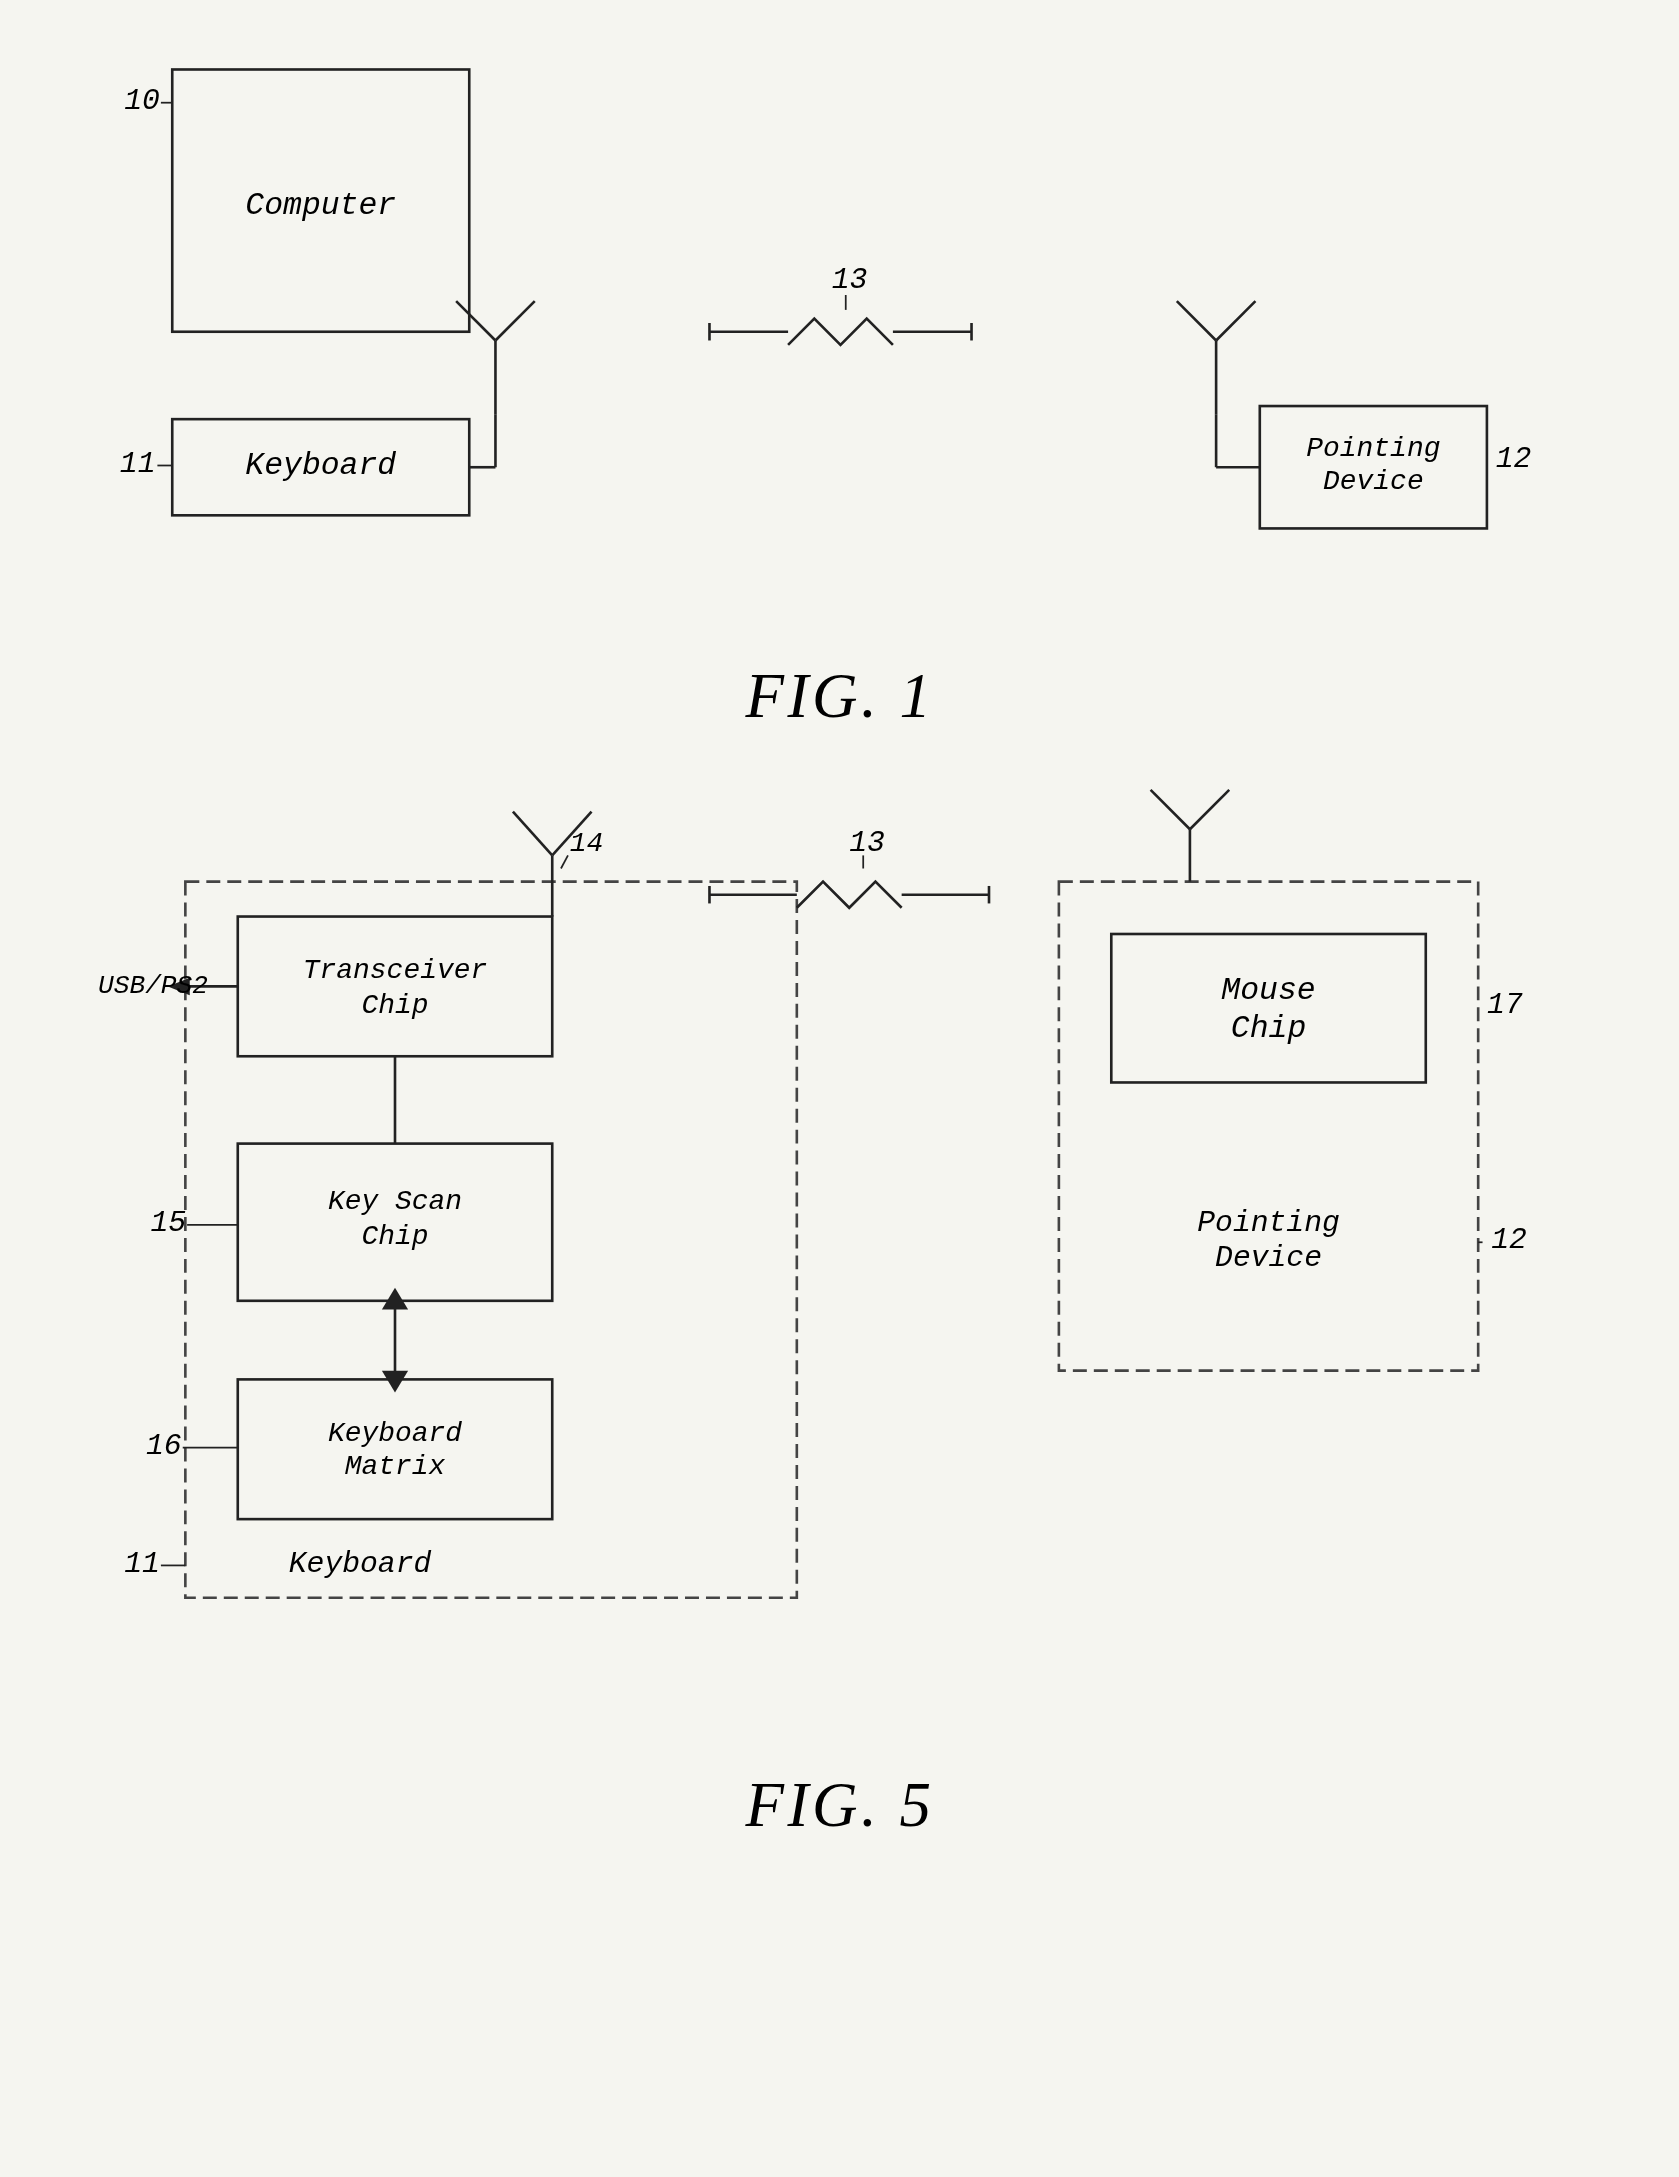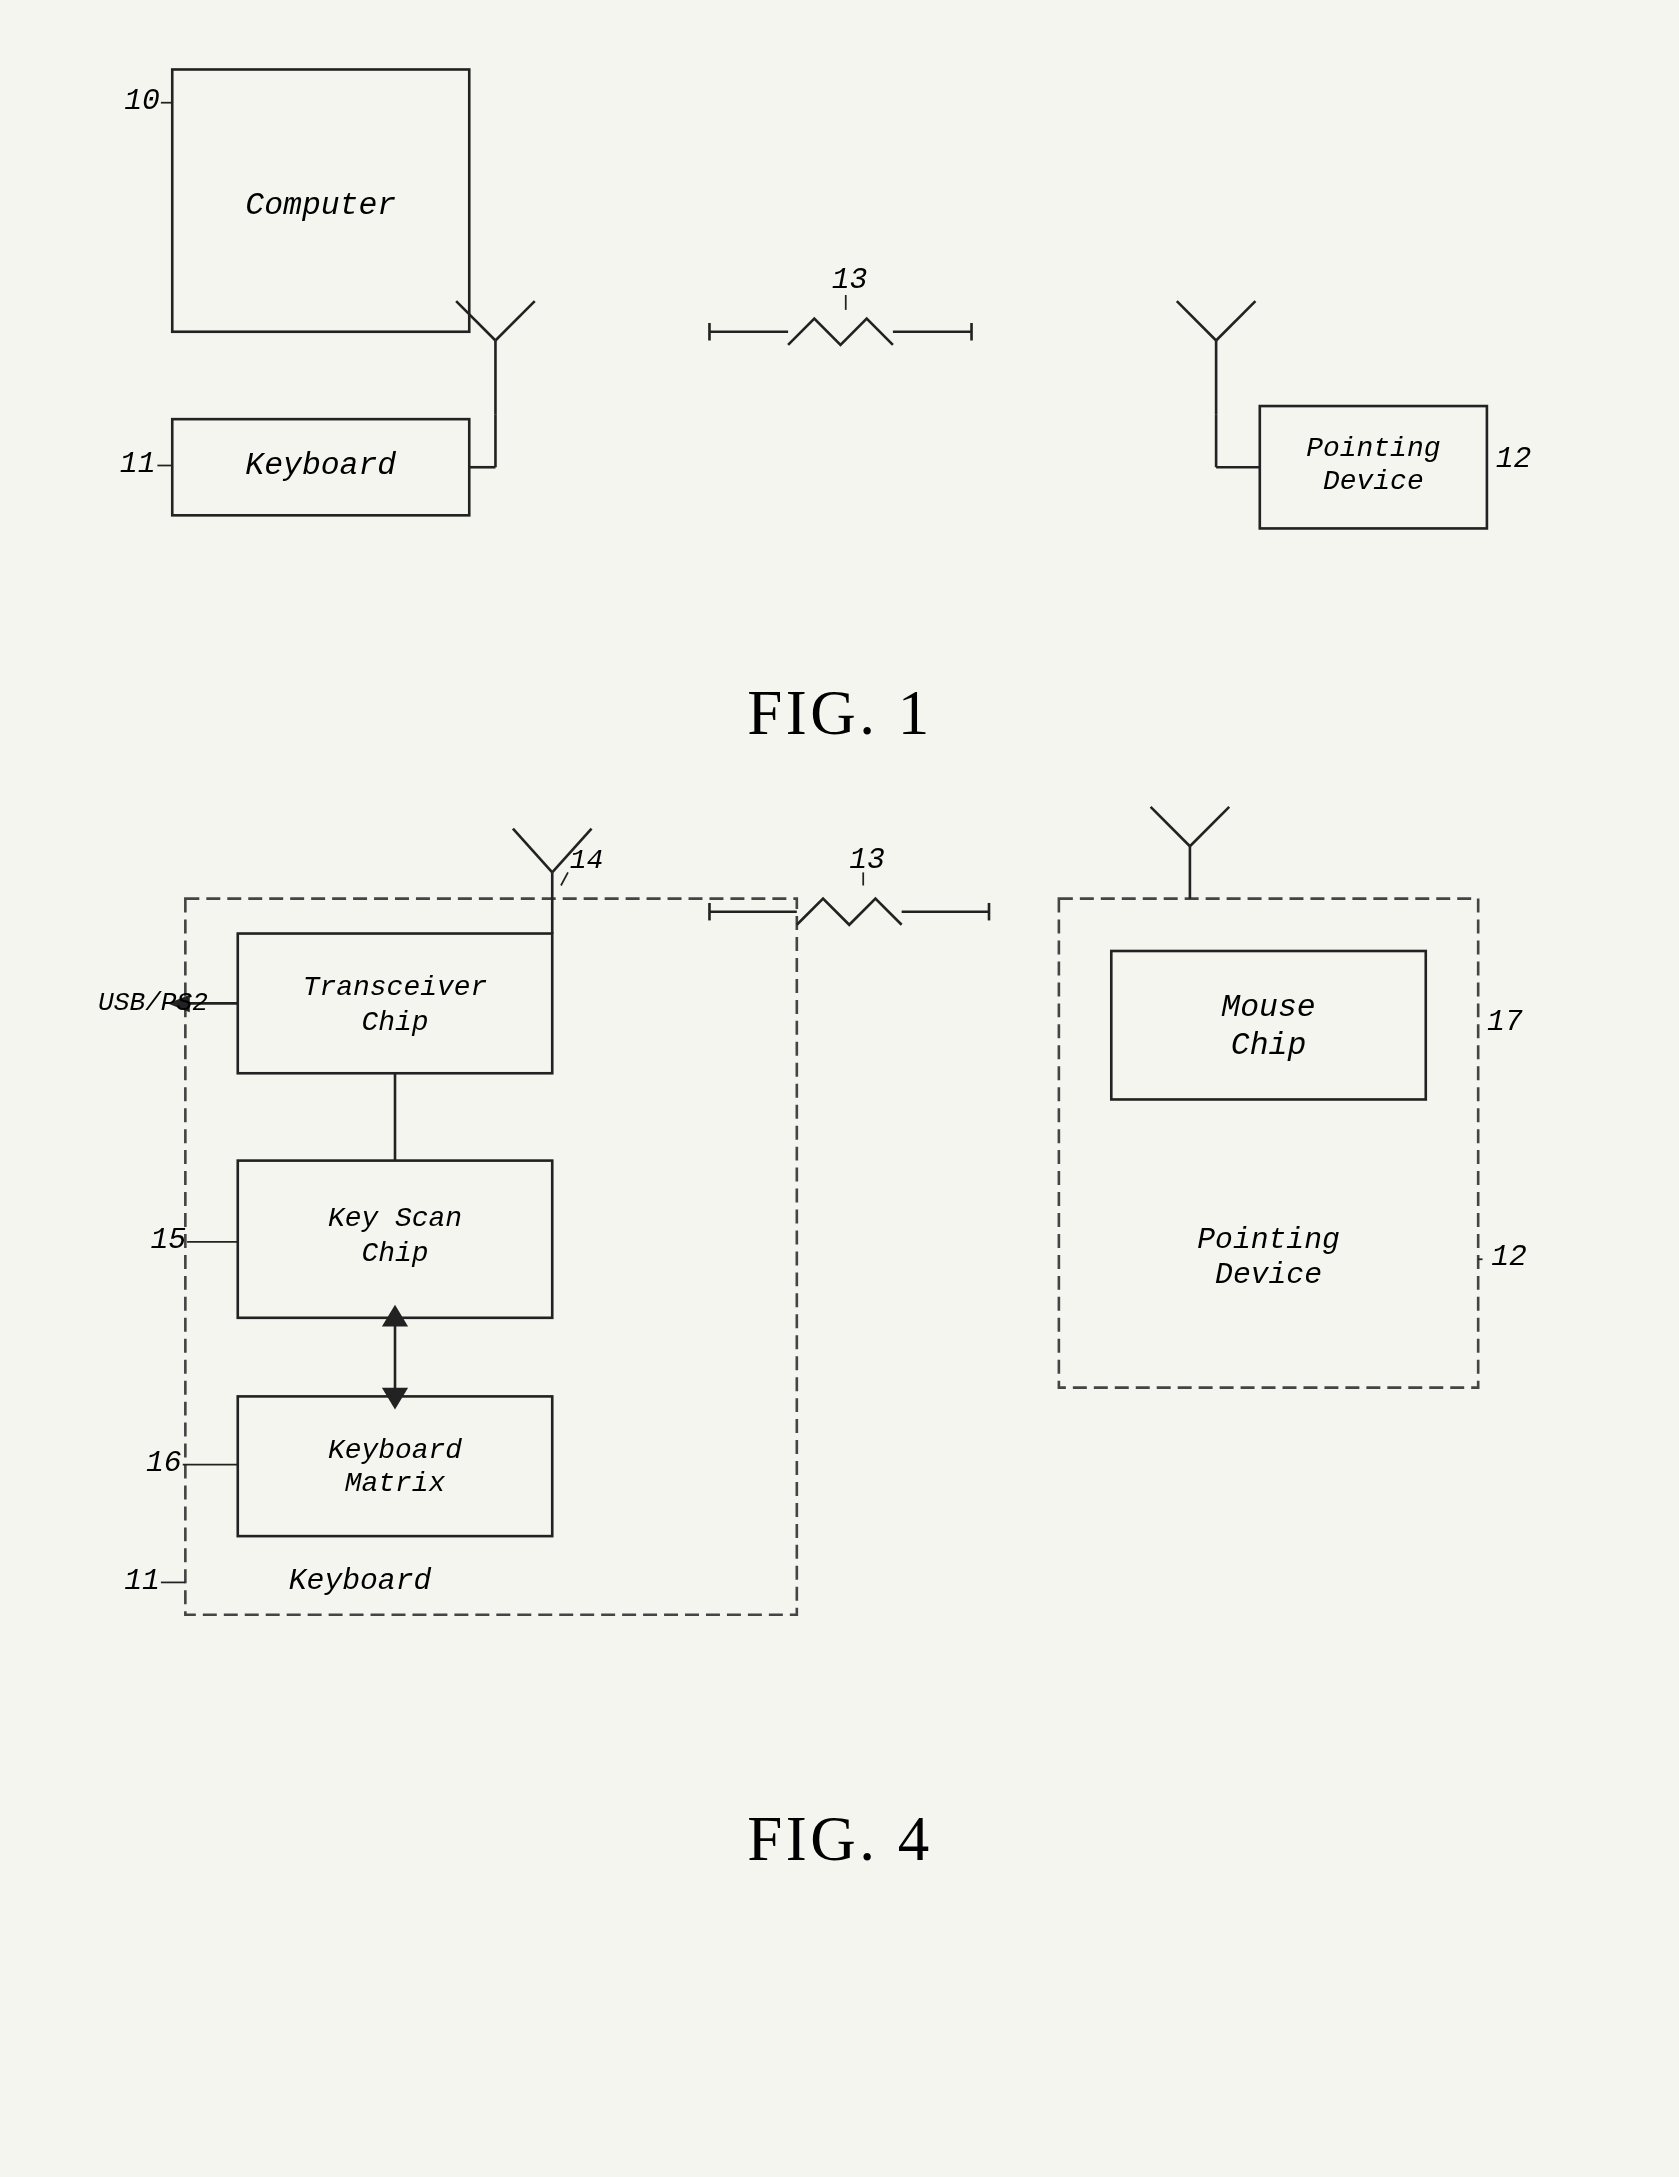--- a/index.html
+++ b/index.html
@@ -24,22 +24,23 @@
     
     .fig1-area {
       width: 100%;
       position: relative;
       height: 542px;
       margin-bottom: 52px;
     }
 
     .fig-label {
       font-size: 63px;
+      font-style: italic;
       text-align: center;
-      margin-top: 31px;
+      margin-top: 14px;
       font-family: 'Times New Roman', serif;
       letter-spacing: 3.5px;
     }
 
     
     svg.fig-svg {
       position: absolute;
       top: 0;
       left: 0;
       width: 100%;
@@ -188,16 +189,16 @@
 
       <text x="1590" y="240" font-family="Courier New" font-size="34" font-style="italic">17</text>
       <line x1="1580" y1="233" x2="1580" y2="233" stroke="#222" stroke-width="2"></line>
 
       <text x="1595" y="510" font-family="Courier New" font-size="34" font-style="italic">12</text>
       <line x1="1585" y1="503" x2="1580" y2="503" stroke="#222" stroke-width="2"></line>
 
     </svg>
   </div>
 
-  <div class="fig-label">FIG. 4</div>
+  <div class="fig-label">FIG. 5</div>
 
 </div>
 
 
 </body></html>

